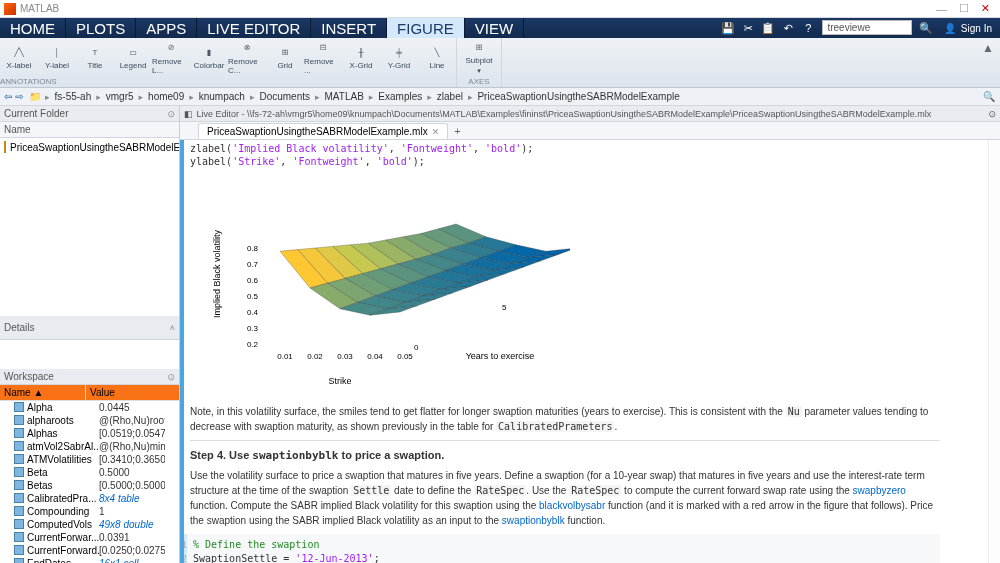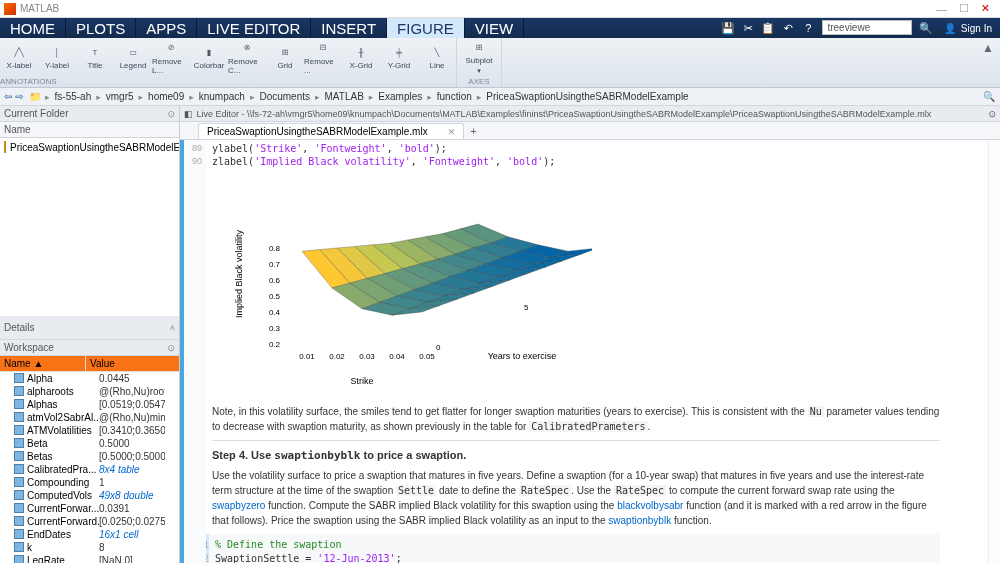--- a/index.html
+++ b/index.html
@@ -28,34 +28,34 @@
 .pathbar .arrow { color: #0a4b8c; margin-right: 6px; }
 .main { display: flex; height: 457px; }
 .leftcol { width: 180px; display: flex; flex-direction: column; border-right: 1px solid #ccc; background: #fff; }
 .panel-header { height: 16px; background: #e8ecf1; border-bottom: 1px solid #d0d6dc; font-size: 10px; color: #555; padding: 0 4px; display: flex; align-items: center; justify-content: space-between; }
 .panel-header .phicon { font-size: 9px; color: #888; }
 .current-folder { height: 210px; display: flex; flex-direction: column; }
 .cf-body { flex: 1; overflow: hidden; padding: 2px; }
 .cf-row { display: flex; align-items: center; font-size: 10px; padding: 1px 2px; }
 .cf-row .ficon { width: 12px; height: 12px; background: #f5b74a; margin-right: 4px; border: 1px solid #c78a1a; }
 .details { height: 24px; }
-.workspace { flex: 1; display: flex; flex-direction: column; overflow: hidden; }
+.workspace { flex: 1; display: flex; flex-direction: column; overflow: hidden; margin-top: 29px; }
 .ws-header { display: flex; font-size: 10px; background: #f97316; border-bottom: 1px solid #ddd; }
 .ws-header div { padding: 2px 4px; }
 .ws-header .c1 { width: 86px; border-right: 1px solid #ddd; }
 .ws-body { flex: 1; overflow-y: auto; }
 .ws-row { display: flex; font-size: 10px; padding: 1px 14px; }
 .ws-row .vicon { width: 10px; height: 10px; background: #7fb6e0; border: 1px solid #4a7fa8; margin-right: 3px; flex-shrink: 0; }
 .ws-row .vname { width: 72px; white-space: nowrap; overflow: hidden; }
 .ws-row .vval { flex: 1; white-space: nowrap; overflow: hidden; color: #333; }
 .ws-row .vval.link { color: #0066cc; font-style: italic; }
 .editor { flex: 1; display: flex; flex-direction: column; background: #fff; position: relative; }
 .ed-top { height: 16px; background: #e8ecf1; display: flex; align-items: center; font-size: 9px; color: #555; padding: 0 4px; border-bottom: 1px solid #d0d6dc; }
 .ed-tabs { height: 18px; display: flex; align-items: flex-end; background: #f4f6f9; border-bottom: 1px solid #d0d6dc; padding-left: 18px; }
-.ed-tab { padding: 2px 8px; font-size: 10px; background: #fff; border: 1px solid #d0d6dc; border-bottom: none; border-radius: 3px 3px 0 0; display: flex; align-items: center; gap: 20px; }
+.ed-tab { padding: 2px 8px; font-size: 10px; background: #fff; border: 1px solid #d0d6dc; border-bottom: none; border-radius: 3px 3px 0 0; display: flex; align-items: center; gap: 4px; }
 .ed-tab .x { color: #999; font-size: 9px; }
 .ed-plus { padding: 2px 6px; font-size: 11px; color: #666; }
 .ed-body { flex: 1; display: flex; overflow: hidden; border-left: 4px solid #4ba6e0; }
 .gutter { width: 22px; background: #fafbfc; color: #aaa; font-size: 9px; text-align: right; padding: 2px 4px 0 0; }
 .gutter div { height: 13px; line-height: 13px; }
 .content { flex: 1; overflow-y: auto; overflow-x: hidden; padding: 2px 60px 2px 6px; font-size: 10px; color: #333; }
 .code { font-family: Consolas, monospace; font-size: 10px; line-height: 13px; white-space: pre; }
 .code .str { color: #a020f0; }
 .code .com { color: #228b22; }
 .surf { width: 380px; height: 220px; margin: 6px 0 10px 0; position: relative; }
@@ -184,21 +184,21 @@
     <span class="seg">home09</span>
   <span class="sep">▸</span>
     <span class="seg">knumpach</span>
   <span class="sep">▸</span>
     <span class="seg">Documents</span>
   <span class="sep">▸</span>
     <span class="seg">MATLAB</span>
   <span class="sep">▸</span>
     <span class="seg">Examples</span>
   <span class="sep">▸</span>
-    <span class="seg">function</span>
+    <span class="seg">zlabel</span>
   <span class="sep">▸</span>
     <span class="seg">PriceaSwaptionUsingtheSABRModelExample</span>
   <div style="flex:1"></div>
   <span style="margin-left:4px">🔍</span>
 </div>
 
 <div class="main">
   <div class="leftcol">
 
     <div class="current-folder">
@@ -320,28 +320,24 @@
     </div>
     <div class="ed-tabs">
       <div class="ed-tab">
         <span>PriceaSwaptionUsingtheSABRModelExample.mlx</span>
         <span class="x">✕</span>
       </div>
       <div class="ed-plus">+</div>
     </div>
 
     <div class="ed-body">
-      <div class="gutter">
-        <div>89</div>
-        <div>90</div>
-      </div>
       <div class="content">
 
+        <div class="code"><span>zlabel(</span><span class="str">'Implied Black volatility'</span><span>, </span><span class="str">'Fontweight'</span><span>, </span><span class="str">'bold'</span><span>);</span></div>
         <div class="code"><span>ylabel(</span><span class="str">'Strike'</span><span>, </span><span class="str">'Fontweight'</span><span>, </span><span class="str">'bold'</span><span>);</span></div>
-        <div class="code"><span>zlabel(</span><span class="str">'Implied Black volatility'</span><span>, </span><span class="str">'Fontweight'</span><span>, </span><span class="str">'bold'</span><span>);</span></div>
 
         <div class="surf">
           <svg viewBox="0 0 380 220" id="surf-svg">
               <path d="M248.4,54.800000000000004 L278.4,69.2 L296,62.800000000000004 L266,50 Z" fill="rgb(90,147,127)" stroke="#333" stroke-width="0.3"></path>
               <path d="M278.4,69.2 L308.4,77.2 L326,70.8 L296,62.800000000000004 Z" fill="rgb(38,120,150)" stroke="#333" stroke-width="0.3"></path>
               <path d="M308.4,77.2 L338.4,83.60000000000001 L356,77.2 L326,70.8 Z" fill="rgb(4,102,165)" stroke="#333" stroke-width="0.3"></path>
               <path d="M338.4,83.60000000000001 L368.4,80.4 L386,74 L356,77.2 Z" fill="rgb(0,98,168)" stroke="#333" stroke-width="0.3"></path>
               <path d="M230.8,59.6 L260.8,74 L278.4,69.2 L248.4,54.800000000000004 Z" fill="rgb(103,154,122)" stroke="#333" stroke-width="0.3"></path>
               <path d="M260.8,74 L290.8,83.6 L308.4,77.2 L278.4,69.2 Z" fill="rgb(48,125,146)" stroke="#333" stroke-width="0.3"></path>
               <path d="M290.8,83.6 L320.8,90 L338.4,83.60000000000001 L308.4,77.2 Z" fill="rgb(11,106,162)" stroke="#333" stroke-width="0.3"></path>

